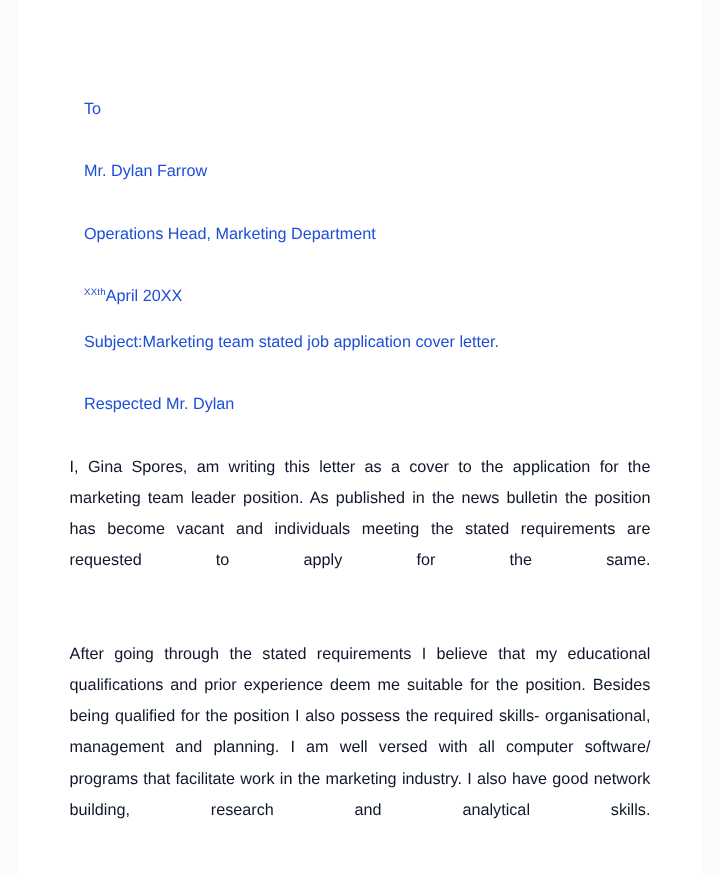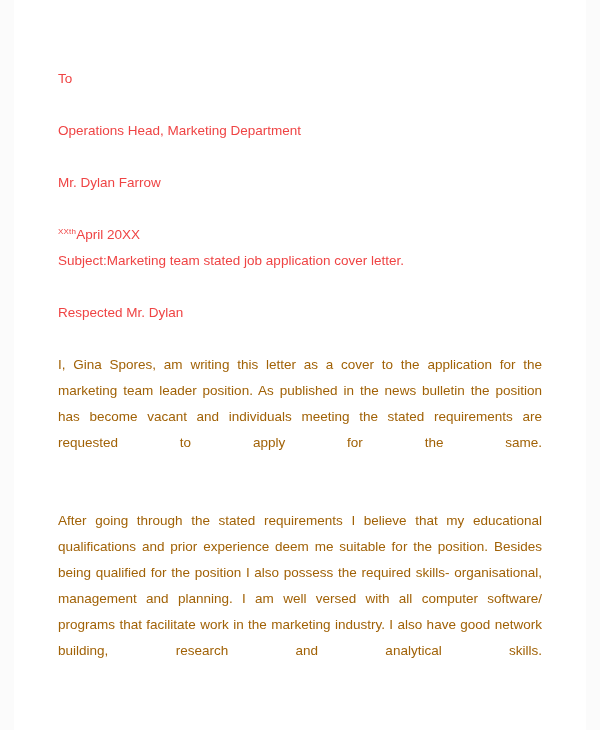--- a/index.html
+++ b/index.html
@@ -26,24 +26,24 @@
   }
 
   .doc-body {
     position: absolute;
     left: 44px;      
     top: 66px;
     width: 484px;    
   }
 
   .line {
-    color: #ef4444;
+    color: #1d4ed8;
     font-size: 13.5px;
     line-height: 26px;
-    margin: 0;
+    margin: 12px;
   }
 
   
   .block-line {
     margin-bottom: 26px;
   }
 
   
   .date-line {
     margin-bottom: 0;
@@ -54,44 +54,44 @@
 
   .sup {
     font-size: 8px;
     vertical-align: super;
     line-height: 0;
     letter-spacing: 0.2px;
   }
 
   
   .para {
-    color: #a16207;
+    color: #0f172a;
     font-size: 13.5px;
     line-height: 26px;
     margin: 0 0 26px 0;
     text-align: justify;
     text-justify: inter-word;
   }
   .para:after {
     content: "";
     display: inline-block;
     width: 100%;
   }
 </style>
 </head>
 <body>
 
 <div class="page">
   <div class="doc-body">
 
     <p class="line block-line">To</p>
 
+    <p class="line block-line">Mr. Dylan Farrow</p>
+
     <p class="line block-line">Operations Head, Marketing Department</p>
-
-    <p class="line block-line">Mr. Dylan Farrow</p>
 
 
     <p class="line date-line"><span class="sup">XXth</span><span>April 20XX</span></p>
 
     <p class="line subject-line">Subject:Marketing team stated job application cover letter.</p>
 
     <p class="line block-line">Respected Mr. Dylan</p>
 
     <p class="para">I, Gina Spores, am writing this letter as a cover to the application for the marketing team leader position. As published in the news bulletin the position has become vacant and individuals meeting the stated requirements are requested to apply for the same.</p>
 

